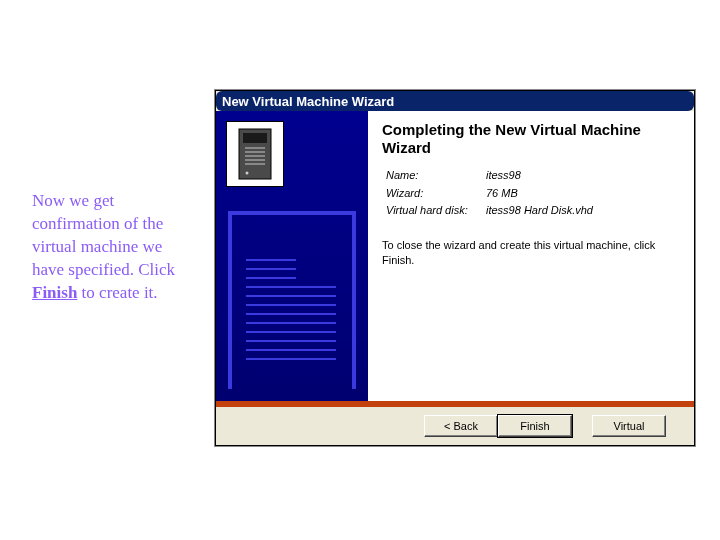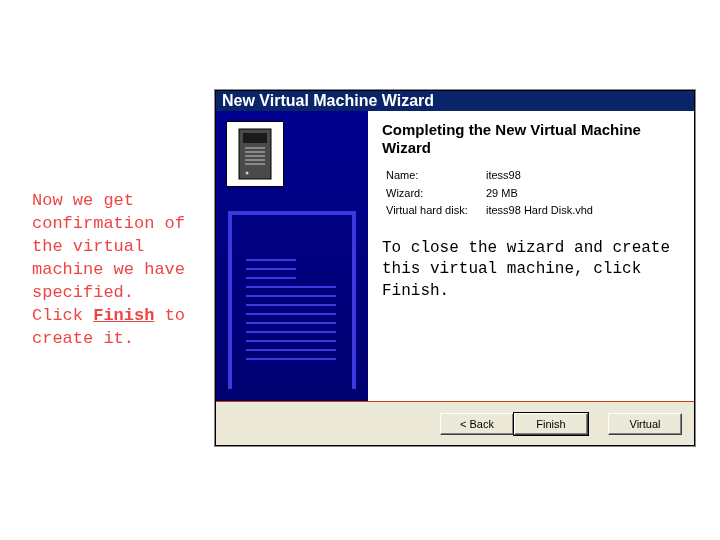--- a/index.html
+++ b/index.html
@@ -11,44 +11,45 @@
     font-size: 11px;
     color: #000;
     position: relative;
     overflow: hidden;
   }
   .caption {
     position: absolute;
     left: 32px;
     top: 190px;
     width: 160px;
-    font-family: Liberation Mono, monospace;
+    font-family: Liberation Serif, serif;
     font-size: 17px;
     line-height: 1.35;
-    color: #ef4444;
+    color: #8b5cf6;
   }
   .caption b { font-weight: bold; text-decoration: underline; }
   .dialog {
     position: absolute;
     left: 215px;
     top: 90px;
     width: 480px;
     border: 1px solid #000;
     background: #ece9d8;
     box-shadow: 0 0 0 1px #888;
   }
   .titlebar {
     height: 20px;
     background: linear-gradient(#0a246a, #0a246a);
     color: #fff;
-    font-size: 16px;
+    font-size: 13px;
     font-weight: bold;
     padding: 1px 6px;
     display: flex;
     align-items: center;
+    border-radius: 6px;
   }
   .wizard-body {
     display: flex;
     background: #fff;
     height: 290px;
   }
   .sidebar {
     width: 152px;
     background: #00007a;
     background: linear-gradient(#00008f, #000070);
@@ -101,36 +102,36 @@
     line-height: 1.2;
   }
   .intro {
     font-size: 11px;
     line-height: 1.35;
     margin-bottom: 10px;
   }
   .attrs {
     margin-left: 4px;
     margin-bottom: 18px;
+    font-style: italic;
   }
   .attrs .row { display: flex; font-size: 11px; line-height: 1.6; }
   .attrs .label { width: 100px; }
   .close-text {
-    font-size: 16px;
+    font-size: 11px;
     line-height: 1.35;
-    font-family: Liberation Mono, monospace;
   }
   .button-row {
     height: 44px;
     background: #ece9d8;
-    border-top: 1px solid #c2410c;
+    border-top: 6px solid #c2410c;
     display: flex;
     justify-content: flex-end;
     align-items: center;
-    padding-right: 12px;
+    padding-right: 28px;
     gap: 6px;
   }
   .btn {
     width: 74px;
     height: 22px;
     background: #ece9d8;
     border: 1px solid #000;
     border-top-color: #fff;
     border-left-color: #fff;
     border-right-color: #404040;
@@ -191,21 +192,21 @@
     </div>
     <div class="content">
       <div class="heading">Completing the New Virtual Machine Wizard</div>
       <div class="attrs">
         <div class="row">
           <span class="label">Name:</span>
           <span>itess98</span>
         </div>
         <div class="row">
           <span class="label">Wizard:</span>
-          <span>29 MB</span>
+          <span>76 MB</span>
         </div>
         <div class="row">
           <span class="label">Virtual hard disk:</span>
           <span>itess98 Hard Disk.vhd</span>
         </div>
       </div>
       <div class="close-text">To close the wizard and create this virtual machine, click Finish.</div>
     </div>
   </div>
   <div class="button-row">

